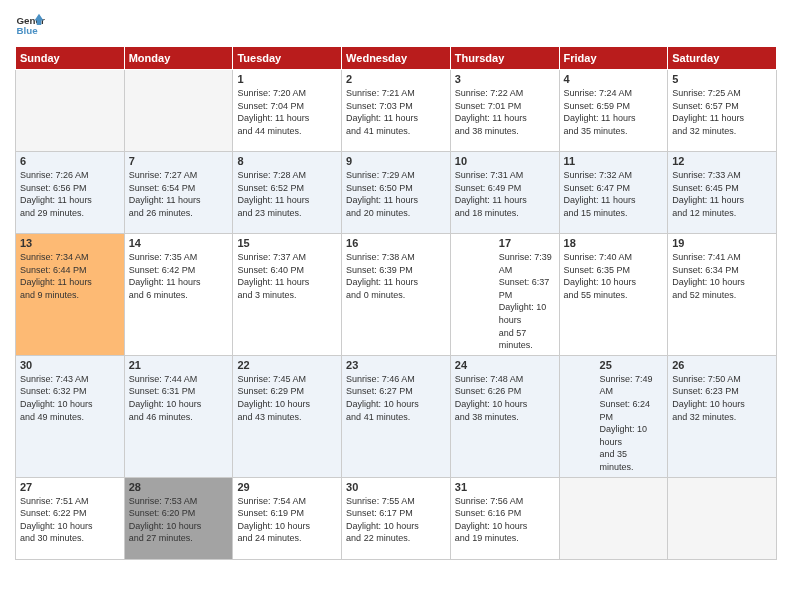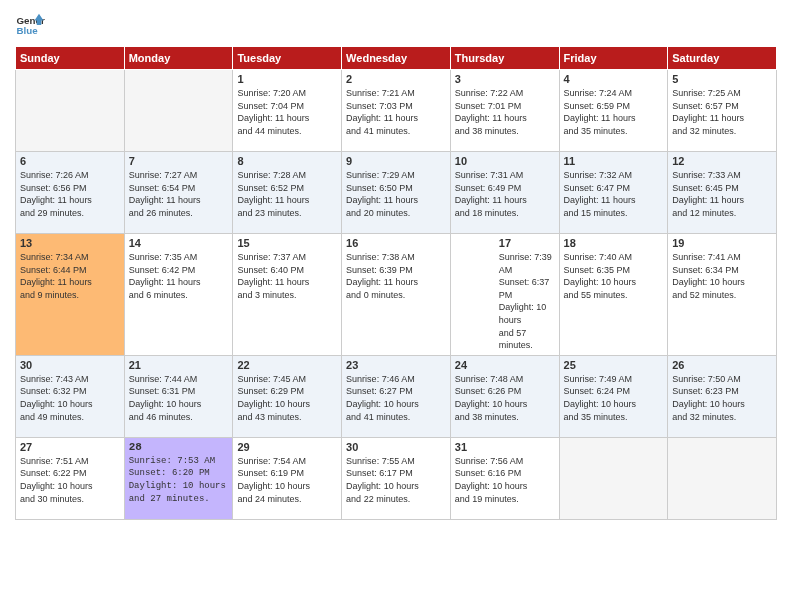--- a/index.html
+++ b/index.html
@@ -213,35 +213,35 @@
             <div class="day-info">Sunrise: 7:45 AM<br>Sunset: 6:29 PM<br>Daylight: 10 hours<br>and 43 minutes.</div>
           </td>
           <td style="background: rgb(238, 243, 249);">
             <div class="day-number">23</div>
             <div class="day-info">Sunrise: 7:46 AM<br>Sunset: 6:27 PM<br>Daylight: 10 hours<br>and 41 minutes.</div>
           </td>
           <td style="background: rgb(238, 243, 249);">
             <div class="day-number">24</div>
             <div class="day-info">Sunrise: 7:48 AM<br>Sunset: 6:26 PM<br>Daylight: 10 hours<br>and 38 minutes.</div>
           </td>
-          <td style="background: rgb(238, 243, 249);">
+          <td style="background: rgb(238, 243, 249); padding-left: 40px;">
             <div class="day-number">25</div>
             <div class="day-info">Sunrise: 7:49 AM<br>Sunset: 6:24 PM<br>Daylight: 10 hours<br>and 35 minutes.</div>
           </td>
           <td style="background: rgb(238, 243, 249);">
             <div class="day-number">26</div>
             <div class="day-info">Sunrise: 7:50 AM<br>Sunset: 6:23 PM<br>Daylight: 10 hours<br>and 32 minutes.</div>
           </td>
         </tr>
         <tr>
           <td style="background: rgb(255, 255, 255);">
             <div class="day-number">27</div>
             <div class="day-info">Sunrise: 7:51 AM<br>Sunset: 6:22 PM<br>Daylight: 10 hours<br>and 30 minutes.</div>
           </td>
-          <td style="background: #c4b5fd; font-family: Liberation Mono, monospace;">
+          <td style="background: #a3a3a3;">
             <div class="day-number">28</div>
             <div class="day-info">Sunrise: 7:53 AM<br>Sunset: 6:20 PM<br>Daylight: 10 hours<br>and 27 minutes.</div>
           </td>
           <td style="background: rgb(255, 255, 255);">
             <div class="day-number">29</div>
             <div class="day-info">Sunrise: 7:54 AM<br>Sunset: 6:19 PM<br>Daylight: 10 hours<br>and 24 minutes.</div>
           </td>
           <td style="background: rgb(255, 255, 255);">
             <div class="day-number">30</div>
             <div class="day-info">Sunrise: 7:55 AM<br>Sunset: 6:17 PM<br>Daylight: 10 hours<br>and 22 minutes.</div>

